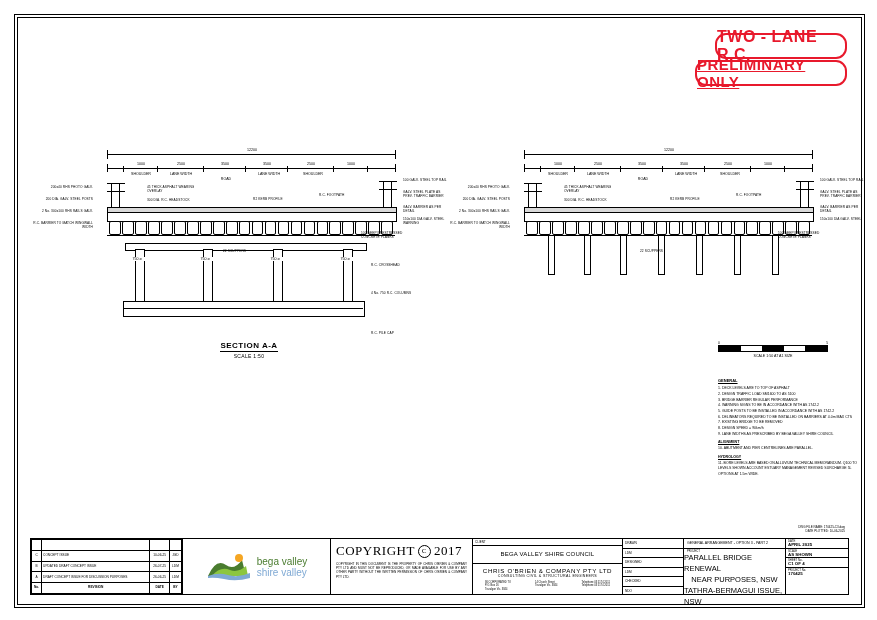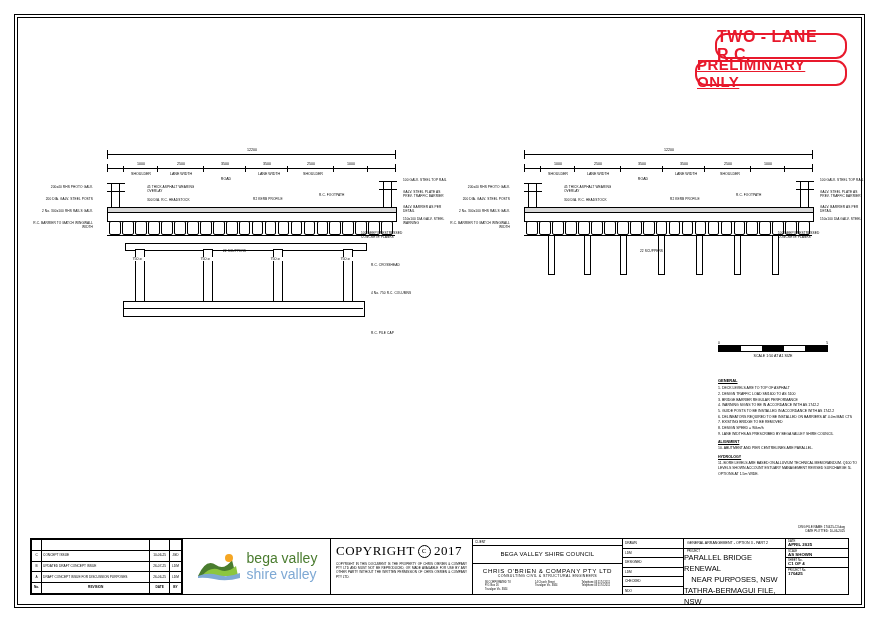--- a/index.html
+++ b/index.html
@@ -55,21 +55,21 @@
   .tb{border-right:1px solid #000;box-sizing:border-box;position:relative;}
   .tb:last-child{border-right:none;}
 
   #revtable{width:152px;font-size:3.2px;}
   #revtable table{border-collapse:collapse;width:100%;height:100%;}
   #revtable td{border:1px solid #000;padding:0 1px;height:7.5px;line-height:7.5px;}
   #revtable .c{text-align:center;}
   #revtable .hdr td{font-weight:bold;text-align:center;}
 
   #logocell{width:148px;display:flex;align-items:center;justify-content:center;gap:5px;}
-  #logocell .lg-text{font-size:14px;color:#4a7c2f;line-height:1.1;}
+  #logocell .lg-text{font-size:10px;color:#4a7c2f;line-height:1.1;}
   #logocell .lg-text .l2{color:#7fa9d4;}
 
   #copycell{width:142px;padding:4px 5px;}
   #copycell .big{font-size:13px;letter-spacing:.5px;font-family:"Liberation Serif",serif;display:flex;align-items:center;gap:3px;}
   #copycell .circ{display:inline-block;width:11px;height:11px;border:1px solid #000;border-radius:50%;font-size:7px;line-height:11px;text-align:center;}
   #copycell .body{font-size:3.1px;line-height:1.35;margin-top:3px;text-align:justify;}
 
   #clientcell{width:150px;font-size:4px;}
   #clientcell .lab{font-size:3px;padding:1px 2px;border-bottom:1px solid #000;}
   #clientcell .nm{text-align:center;font-size:6px;padding:5px 0 6px;border-bottom:1px solid #000;letter-spacing:.2px;}
@@ -199,20 +199,24 @@
     <div class="note-s" style="left:266px;top:86px;width:44px;">100 DEEP PRESTRESSED CONCRETE PLANKS</div>
     <div class="note-s" style="left:276px;top:118px;width:42px;">R.C. CROSSHEAD</div>
     <div class="note-s" style="left:276px;top:146px;width:44px;">4 No. 750 R.C. COLUMNS</div>
     <div class="note-s" style="left:276px;top:186px;width:42px;">R.C. PILE CAP</div>
 
     <div class="note-s" style="left:308px;top:33px;width:48px;">100 GALV. STEEL TOP RAIL</div>
     <div class="note-s" style="left:308px;top:45px;width:48px;">GALV. STEEL PLATE AS PREV. TRAFFIC BARRIER</div>
     <div class="note-s" style="left:308px;top:60px;width:48px;">GALV. BARRIER AS PER DETAIL</div>
     <div class="note-s" style="left:308px;top:72px;width:48px;">150x100 DIA GALV. STEEL WARNING</div>
 
+    <div class="sec-title" style="left:84px;top:196px;width:140px;">
+      <span class="t">SECTION A-A</span>
+      <span class="s">SCALE  1:50</span>
+    </div>
   </div>
 
   <div class="section" id="section-b" style="left:512px;top:145px;width:320px;height:180px;">
 
     <div class="dimline" style="left:12px;top:9px;width:288px;"></div>
     <div class="dimtick" style="left:12px;top:5px;height:9px;"></div>
     <div class="dimtick" style="left:300px;top:5px;height:9px;"></div>
     <div class="dimtxt" style="left:132px;top:3px;width:48px;">12200</div>
 
     <div class="dimline" style="left:12px;top:23px;width:288px;"></div>
@@ -434,21 +438,21 @@
         <div class="row">LDM</div>
         <div class="row">CHECKED</div>
         <div class="row">NDO</div>
       </div>
       <div id="meta-mid">
         <div class="top">GENERAL ARRANGEMENT - OPTION 3 - PART 2</div>
         <div class="lab">PROJECT</div>
         <div class="ttl">
           <div>PARALLEL BRIDGE RENEWAL</div>
           <div>NEAR PURPOSES, NSW</div>
-          <div>TATHRA-BERMAGUI FILE, NSW</div>
+          <div>TATHRA-BERMAGUI ISSUE, NSW</div>
         </div>
       </div>
       <div id="meta-right">
         <div class="row">
           <span>DATE</span>
           <b>APRIL 2025</b>
         </div>
         <div class="row">
           <span>SCALE</span>
           <b>AS SHOWN</b>

